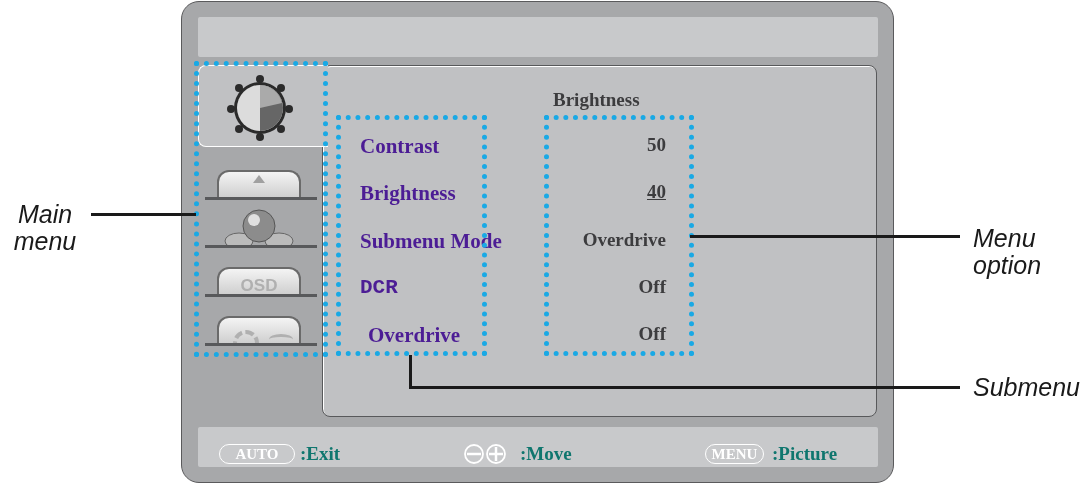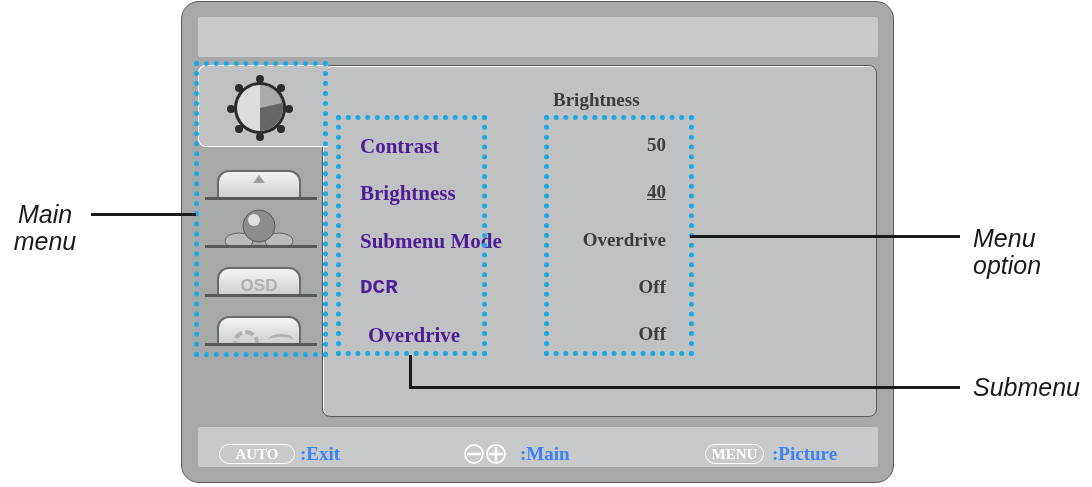--- a/index.html
+++ b/index.html
@@ -7,21 +7,21 @@
   .osd{position:absolute;left:181px;top:1px;width:713px;height:482px;background:#a7a8aa;border:1.5px solid #5a5a5c;border-radius:18px;box-sizing:border-box;}
   .titlebar{position:absolute;left:198px;top:17px;width:680px;height:40px;background:#c8c9cb;border-radius:2px;}
   .panel{position:absolute;left:322px;top:65px;width:555px;height:352px;background:#c0c1c3;border:1.5px solid #58595b;border-radius:8px;box-sizing:border-box;box-shadow:inset 1px 1px 0 #fff;}
   .tab-active{position:absolute;left:198px;top:65px;width:130px;height:82px;background:#c0c1c3;border:1.5px solid #fff;border-right:none;border-radius:8px 0 0 8px;box-sizing:border-box;}
   .footer{position:absolute;left:198px;top:427px;width:680px;height:40px;background:#c8c9cb;border-radius:2px;}
   .dot-box{position:absolute;border:5px dotted #19a9e5;box-sizing:border-box;}
   .item{position:absolute;font-weight:bold;font-size:21px;color:#4c1d95;}
   .val{position:absolute;font-weight:bold;font-size:19px;color:#3c3c3e;text-align:right;width:200px;}
   .leader{position:absolute;background:#1a1a1a;}
   .callout{position:absolute;font-family:"Liberation Sans",sans-serif;font-style:italic;font-size:25px;color:#1a1a1a;line-height:27px;}
-  .footlbl{position:absolute;font-weight:bold;font-size:19px;color:#3b82f6;top:443px;}
+  .footlbl{position:absolute;font-weight:bold;font-size:19px;color:#0f766e;top:443px;}
   .pill{position:absolute;top:444px;height:18px;border:1.5px solid #fff;border-radius:10px;color:#fff;font-size:15px;font-weight:bold;line-height:18px;text-align:center;box-sizing:content-box;padding:0 3px;}
   .menuicon{position:absolute;left:217px;width:84px;}
   .shelf{position:absolute;left:205px;width:112px;height:3px;background:#58595b;}
 </style>
 </head>
 <body>
 
 <div class="osd"></div>
 <div class="titlebar"></div>
 <div class="panel"></div>
@@ -95,21 +95,21 @@
 <div class="footer"></div>
 <div class="pill" style="left:219px;width:68px;">AUTO</div>
 <div class="footlbl" style="left:300px;">:Exit</div>
 <svg width="44" height="22" viewBox="0 0 44 22" style="position:absolute;left:464px;top:443px;">
   <circle cx="10" cy="11" r="9" fill="none" stroke="#fff" stroke-width="1.8"></circle>
   <line x1="3" y1="11" x2="17" y2="11" stroke="#fff" stroke-width="2.5"></line>
   <circle cx="32" cy="11" r="9" fill="none" stroke="#fff" stroke-width="1.8"></circle>
   <line x1="25" y1="11" x2="39" y2="11" stroke="#fff" stroke-width="2.5"></line>
   <line x1="32" y1="4" x2="32" y2="18" stroke="#fff" stroke-width="2.5"></line>
 </svg>
-<div class="footlbl" style="left:520px;">:Main</div>
+<div class="footlbl" style="left:520px;">:Move</div>
 <div class="pill" style="left:705px;width:51px;">MENU</div>
 <div class="footlbl" style="left:772px;">:Picture</div>
 
 <div class="leader" style="left:91px;top:213px;width:105px;height:3px;"></div>
 <div class="leader" style="left:690px;top:235px;width:270px;height:3px;"></div>
 <div class="leader" style="left:409px;top:355px;width:3px;height:34px;"></div>
 <div class="leader" style="left:409px;top:386px;width:551px;height:3px;"></div>
 
 <div class="callout" style="left:10px;top:201px;text-align:center;width:70px;">
   <div>Main</div>

